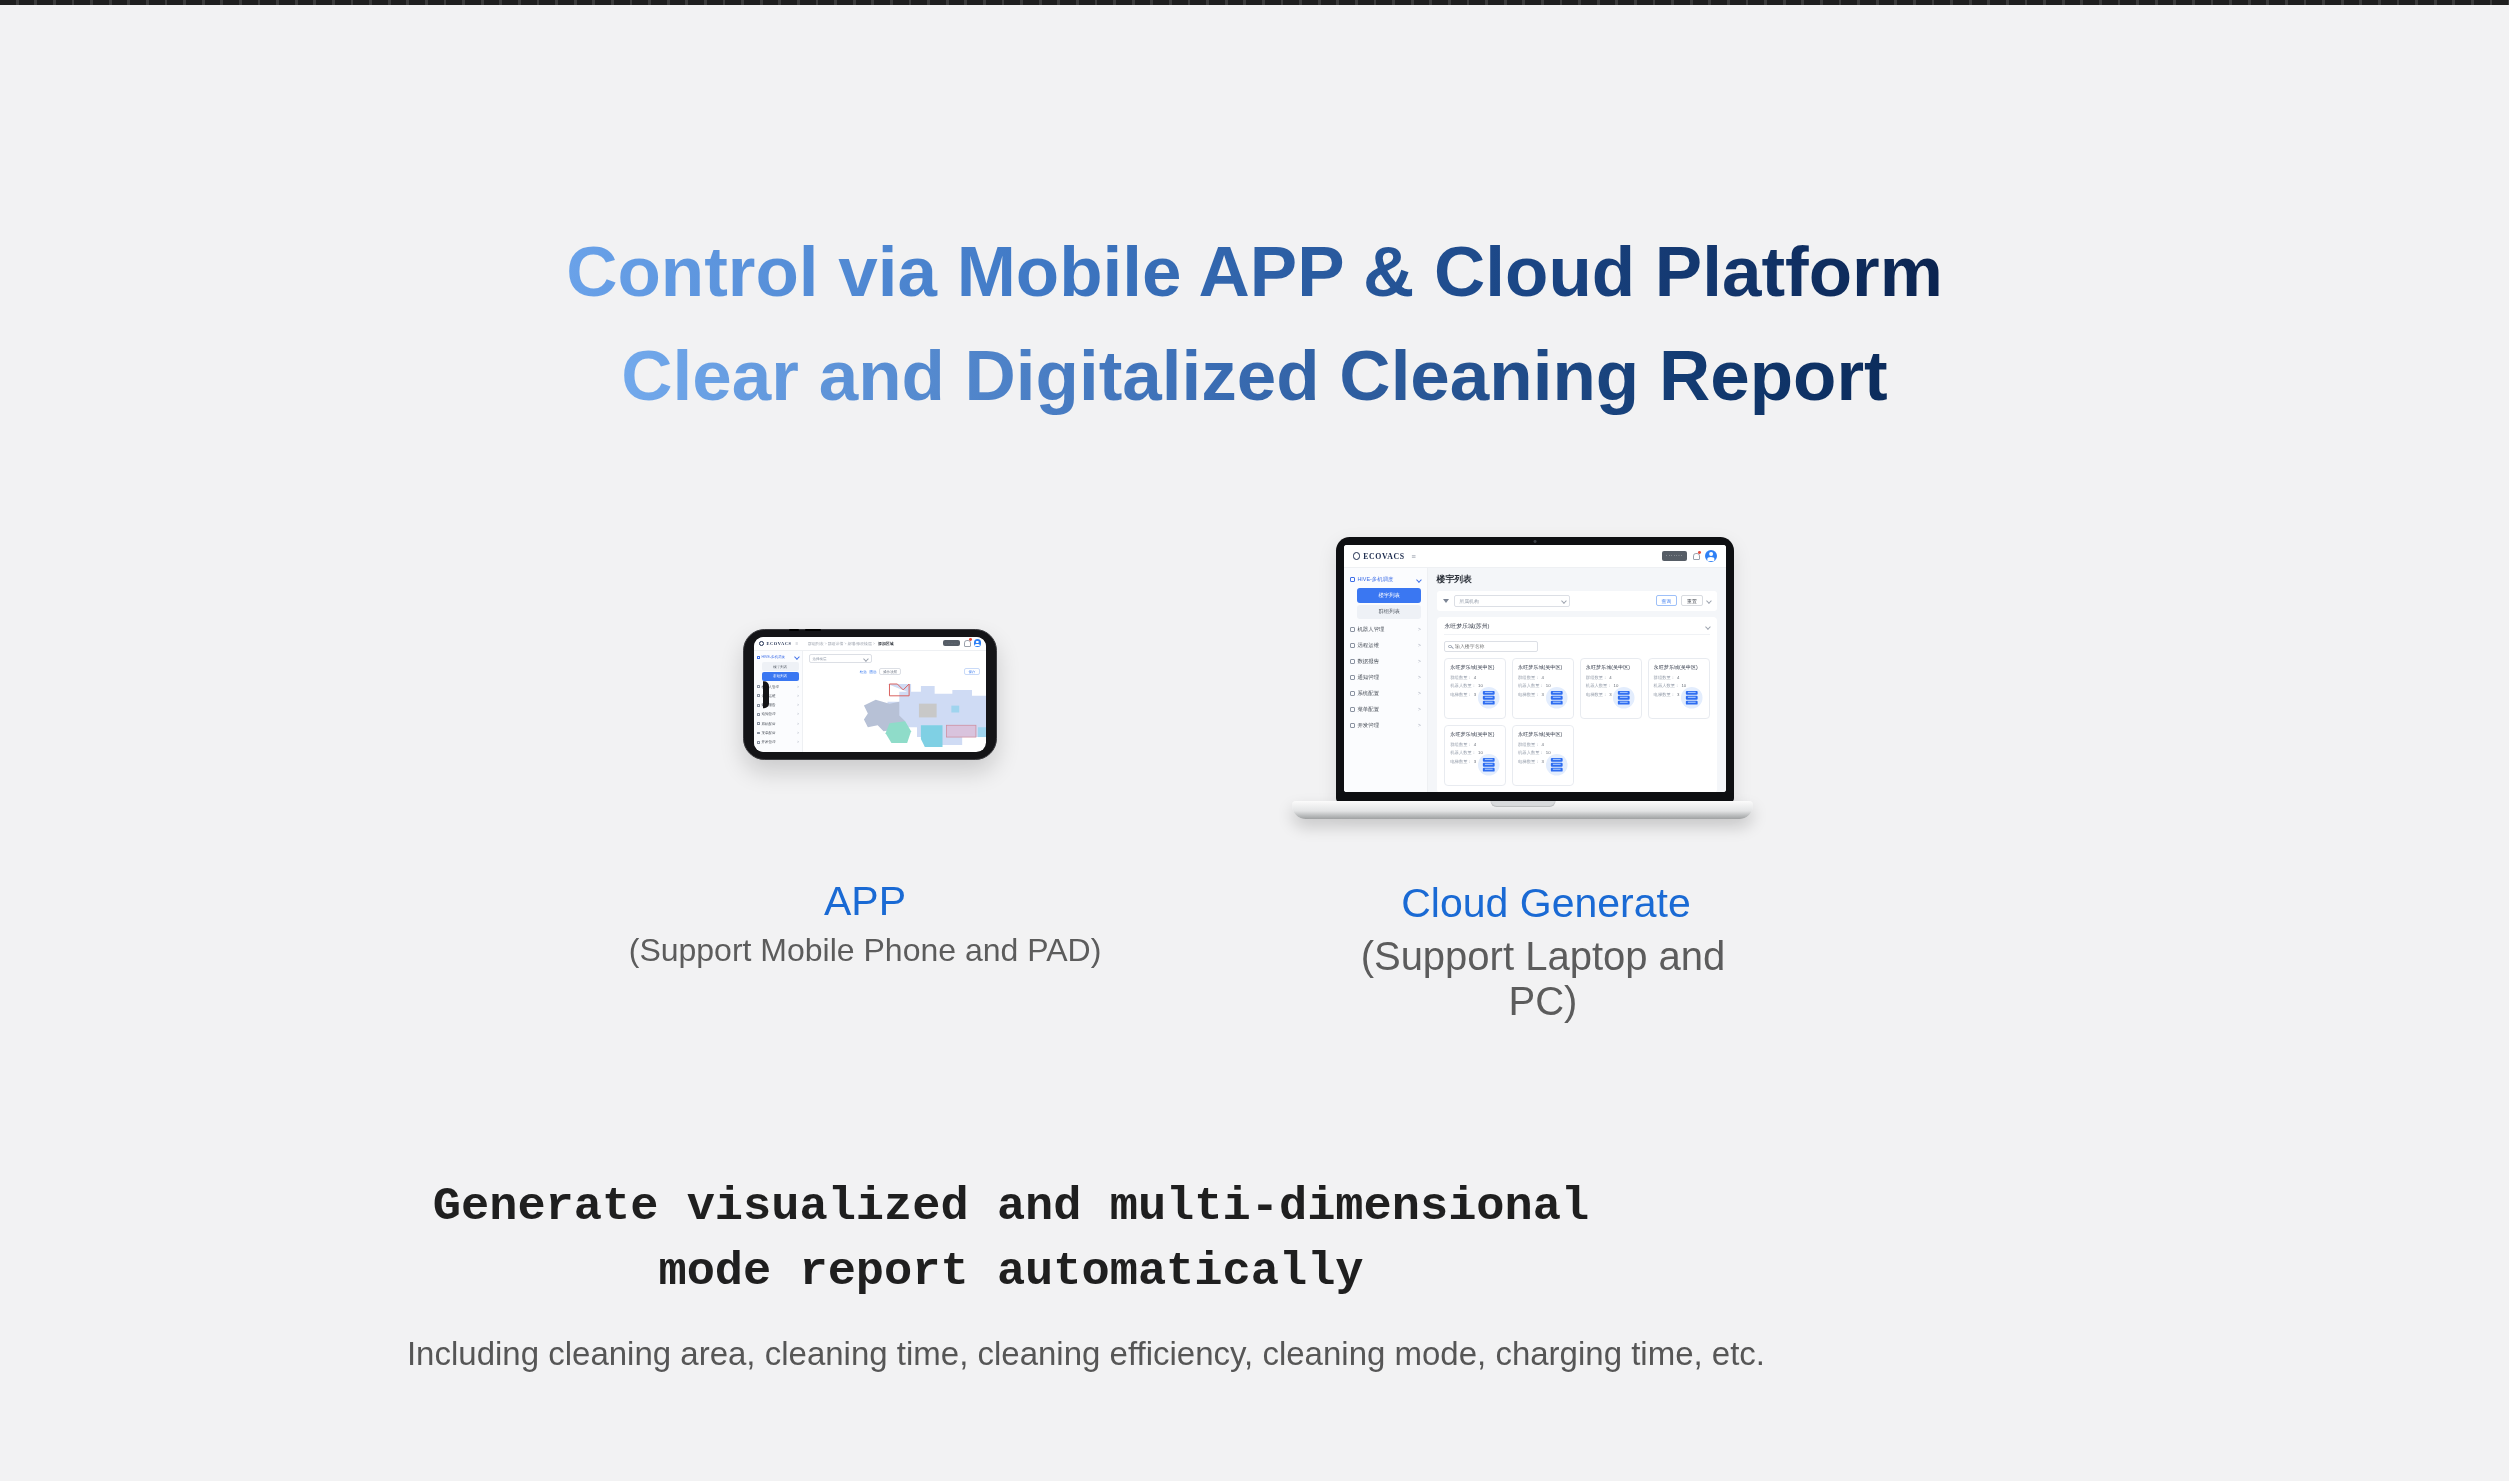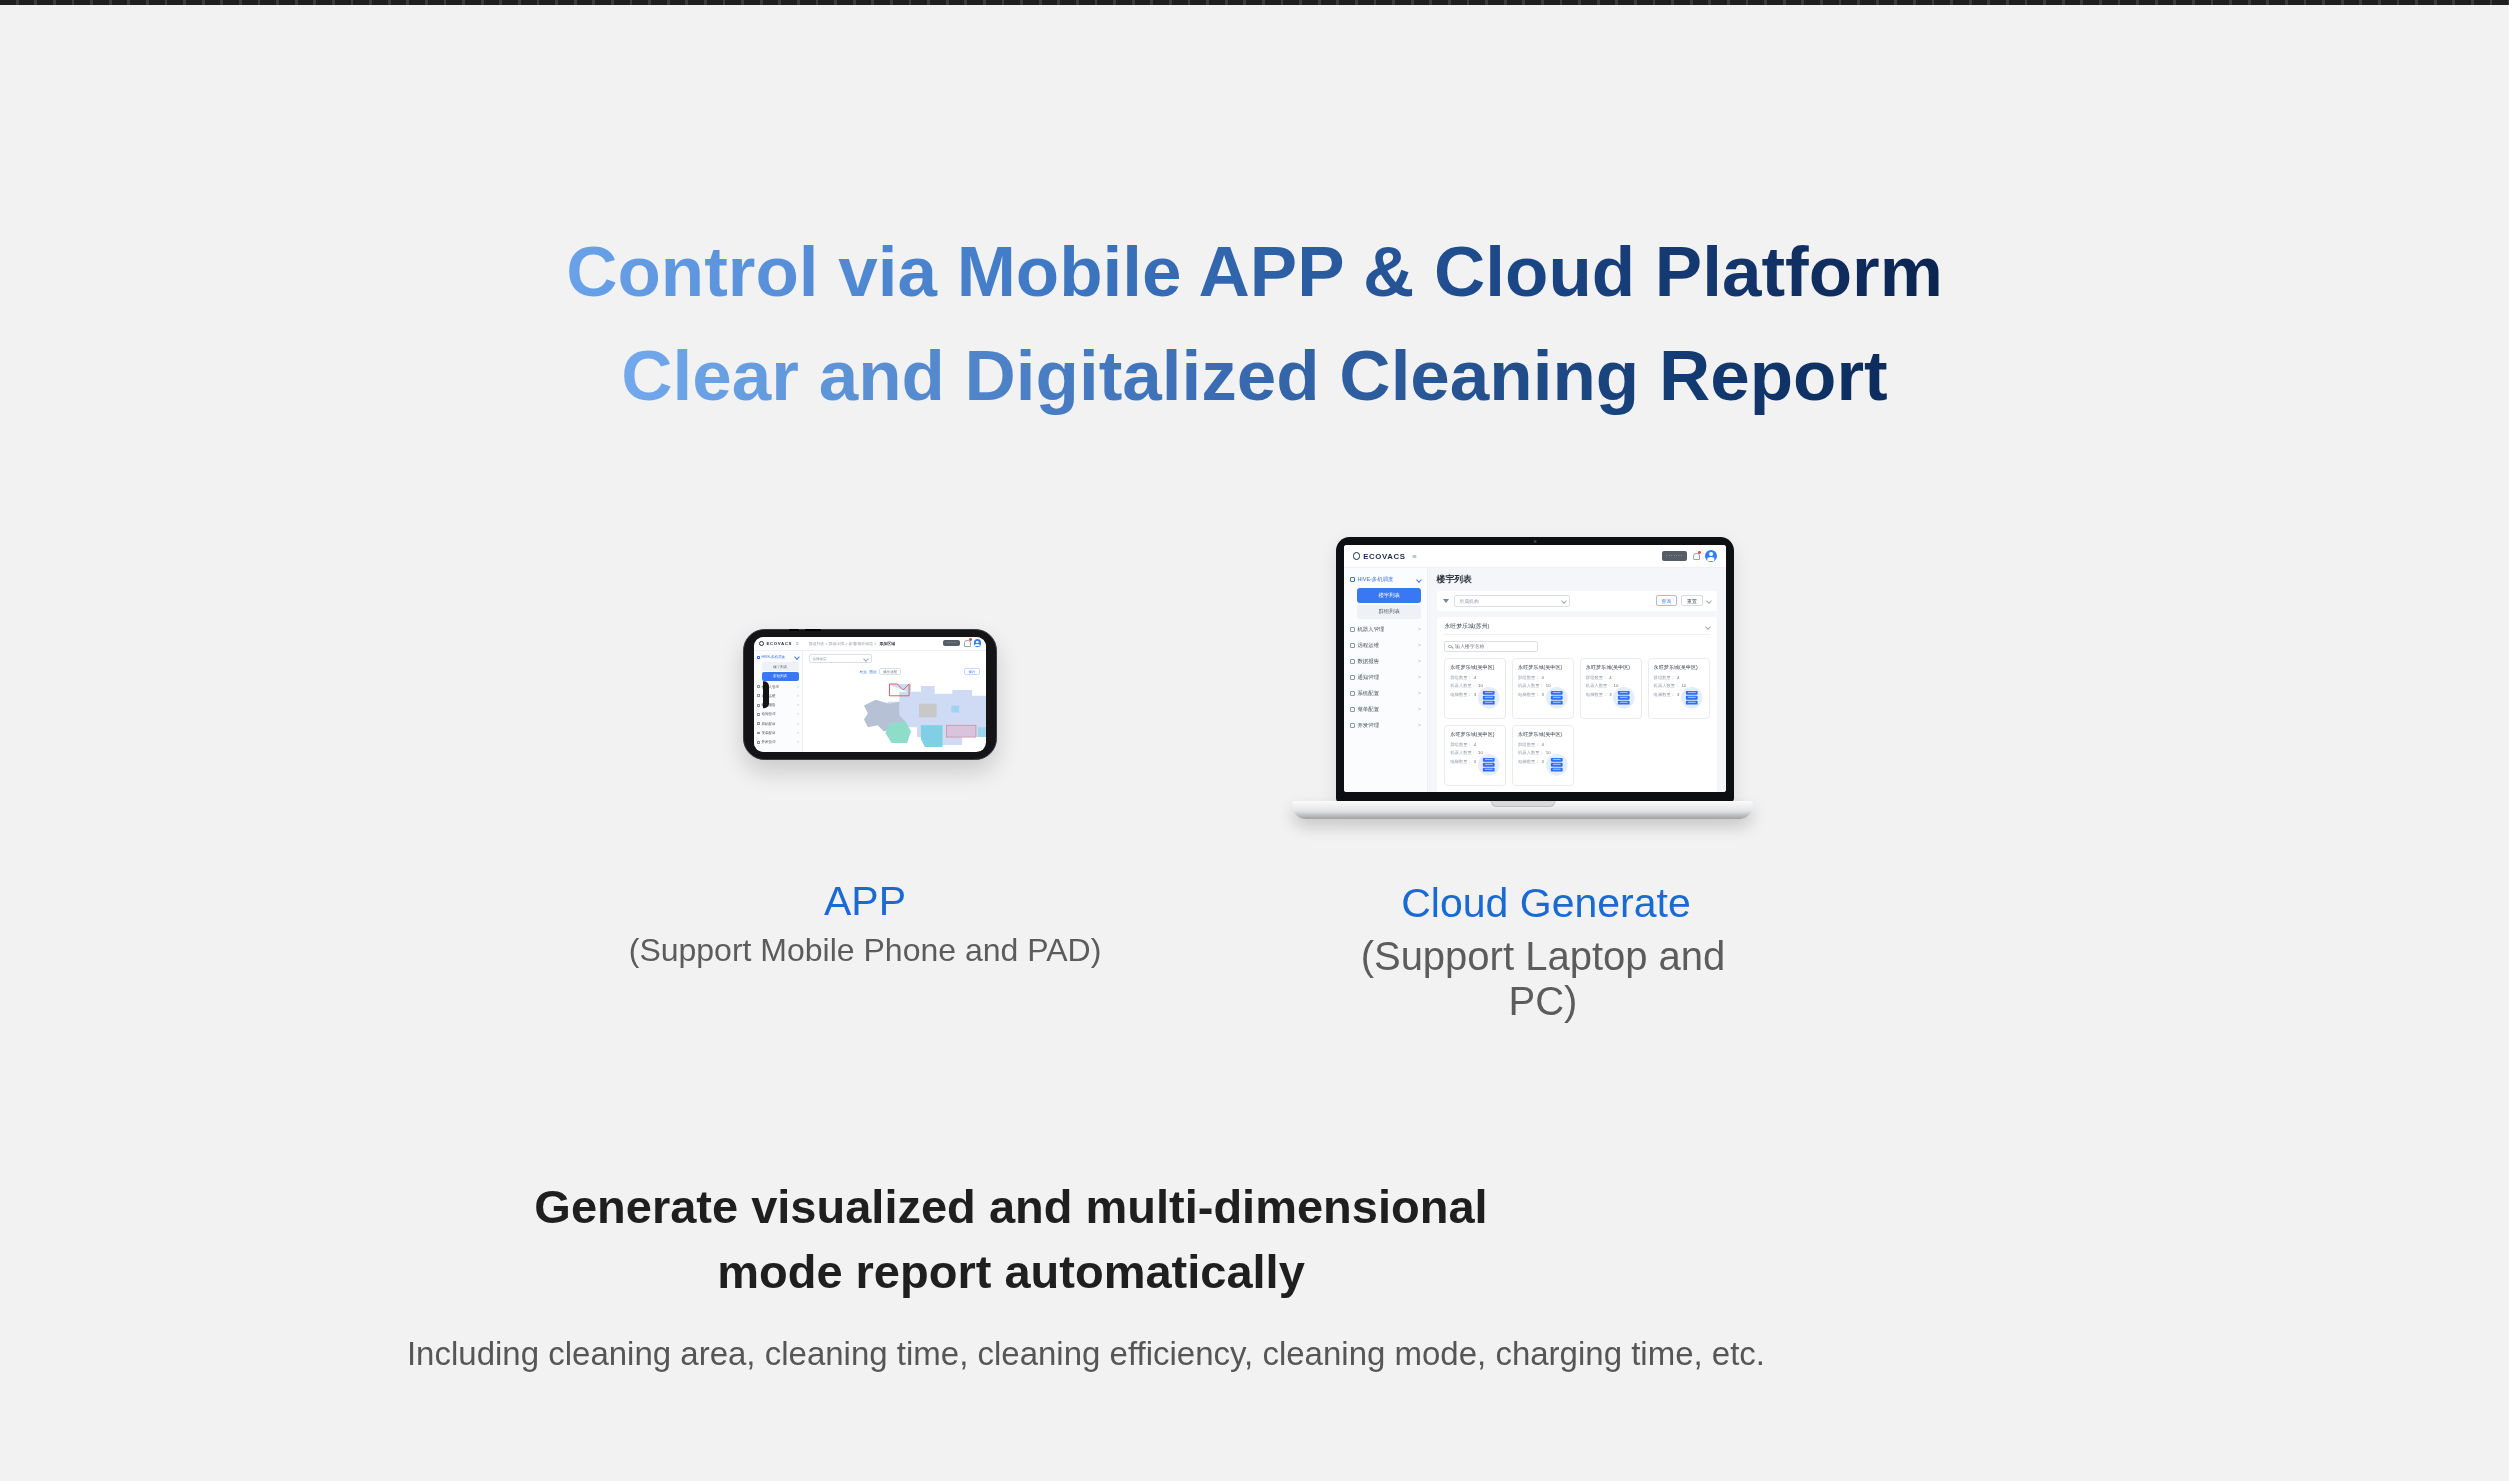--- a/index.html
+++ b/index.html
@@ -17,21 +17,21 @@
   .hero .l2 { background-image:linear-gradient(90deg,#72a9ec 0%,#3c6fb6 45%,#123a71 85%,#0c2c5c 100%); }
 
   
   .cap-app   { position:absolute; top:878px; left:620px; width:490px; text-align:center; font-size:41px; color:#1a6ad4; }
   .sub-app   { position:absolute; top:932px; left:571px; width:588px; text-align:center; font-size:32px; color:#5c5c5c; }
   .cap-cloud { position:absolute; top:880px; left:1350px; width:392px; text-align:center; font-size:41px; color:#1a6ad4; }
   .sub-cloud { position:absolute; top:934px; left:1347px; width:392px; text-align:center; font-size:40px; color:#5c5c5c; }
 
   
   .bottom-head { position:absolute; top:1174px; left:0; width:2022px; text-align:center;
-    font-size:47px; font-weight:600; color:#1f1f1f; line-height:65px; }
+    font-size:47px; font-weight:600; color:#1f1f1f; line-height:65px;font-family:Liberation Mono, monospace; }
   .bottom-sub  { position:absolute; top:1335px; left:0; width:2172px; text-align:center;
     font-size:33px; color:#565656; }
 
   
   .phone { position:absolute; left:743px; top:629px; width:254px; height:131px;
     background:#141417; border-radius:21.6px; border:1px solid #3a3a3e;
     box-shadow:0 11.8px 23.5px rgba(0,0,0,.16); }
   .phone-screen { position:absolute; left:9.8px; right:9.8px; top:6.9px; bottom:6.9px;
     background:#fff; border-radius:9.8px; overflow:hidden; }
   .phone-notch { position:absolute; left:8.8px; top:50%; transform:translateY(-50%);
@@ -46,21 +46,21 @@
   .laptop-inner { position:absolute; left:7.8px; right:7.8px; top:7.8px; bottom:9.8px;
     background:#fff; border-radius:2.9px; overflow:hidden; }
   .laptop-base { position:absolute; left:1292px; top:801px; width:461px; height:17.6px;
     background:linear-gradient(#fbfbfb,#e3e4e5 55%,#bcbebf 80%,#9fa1a2);
     border-radius:3.9px 3.9px 13.7px 13.7px; box-shadow:0 7.8px 15.7px rgba(0,0,0,.18); }
   .laptop-base-notch { position:absolute; left:50%; top:0; transform:translateX(-50%);
     width:65px; height:5.9px; background:#d8dadc; border-radius:0 0 7.8px 7.8px;
     box-shadow:inset 0 -1px 1px rgba(0,0,0,.15); }
 
   
-  .appbar { display:flex; align-items:center; background:#fff; border-bottom:1px solid #eef0f3; position:relative; z-index:2; }
+  .appbar { display:flex; align-items:center; background:#fff; border-bottom:1px solid #eef0f3; position:relative; z-index:2;font-family:Liberation Serif, serif; }
   .logo { display:flex; align-items:center; gap:2.9px; color:#1c2b4d; font-weight:700; letter-spacing:0.6px; }
   .logo-mark { border:1.6px solid #1c2b4d; border-radius:50%; position:relative; }
   .burger { color:#8b93a1; }
   .dark-pill { background:#565d66; color:#fff; border-radius:2px; display:flex; align-items:center; justify-content:center; line-height:1; }
   .bell { position:relative; width:7.8px; height:7.8px; }
   .bell::before { content:""; position:absolute; left:1px; top:1px; width:4.9px; height:4.9px;
     border:1px solid #9aa1ac; border-radius:2.9px 2.9px 1px 1px; }
   .bell::after { content:""; position:absolute; right:-1px; top:-1px; width:2.9px; height:2.9px; background:#e8493a; border-radius:50%; }
   .avatar { background:#2f80f5; border-radius:50%; position:relative; }
   .avatar::before { content:""; position:absolute; left:50%; top:22%; transform:translateX(-50%);

